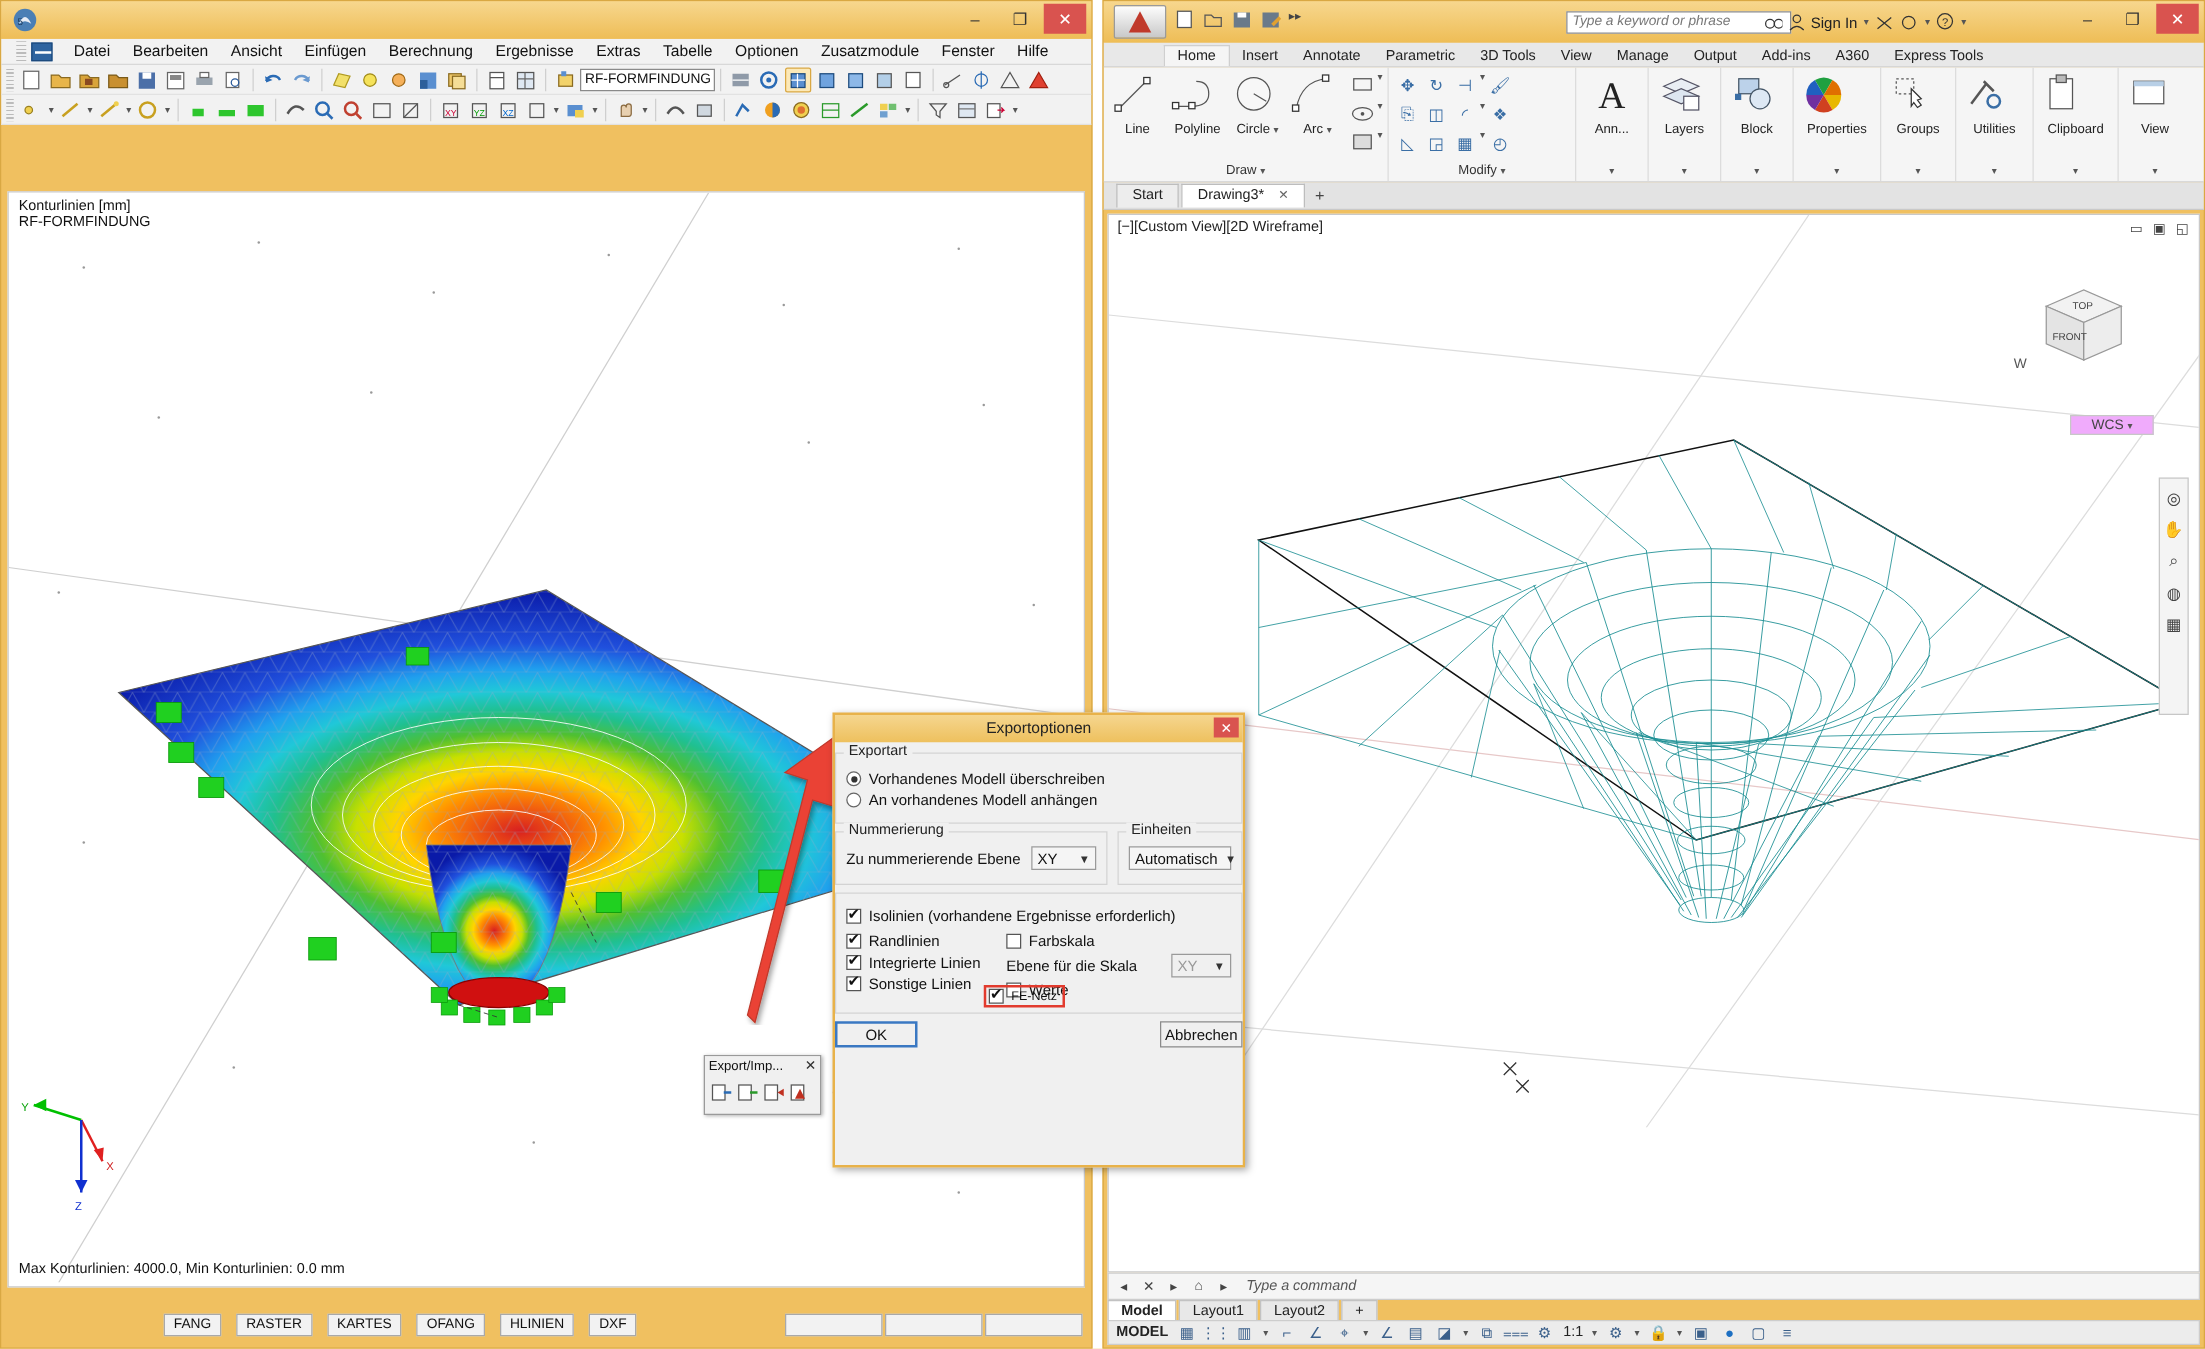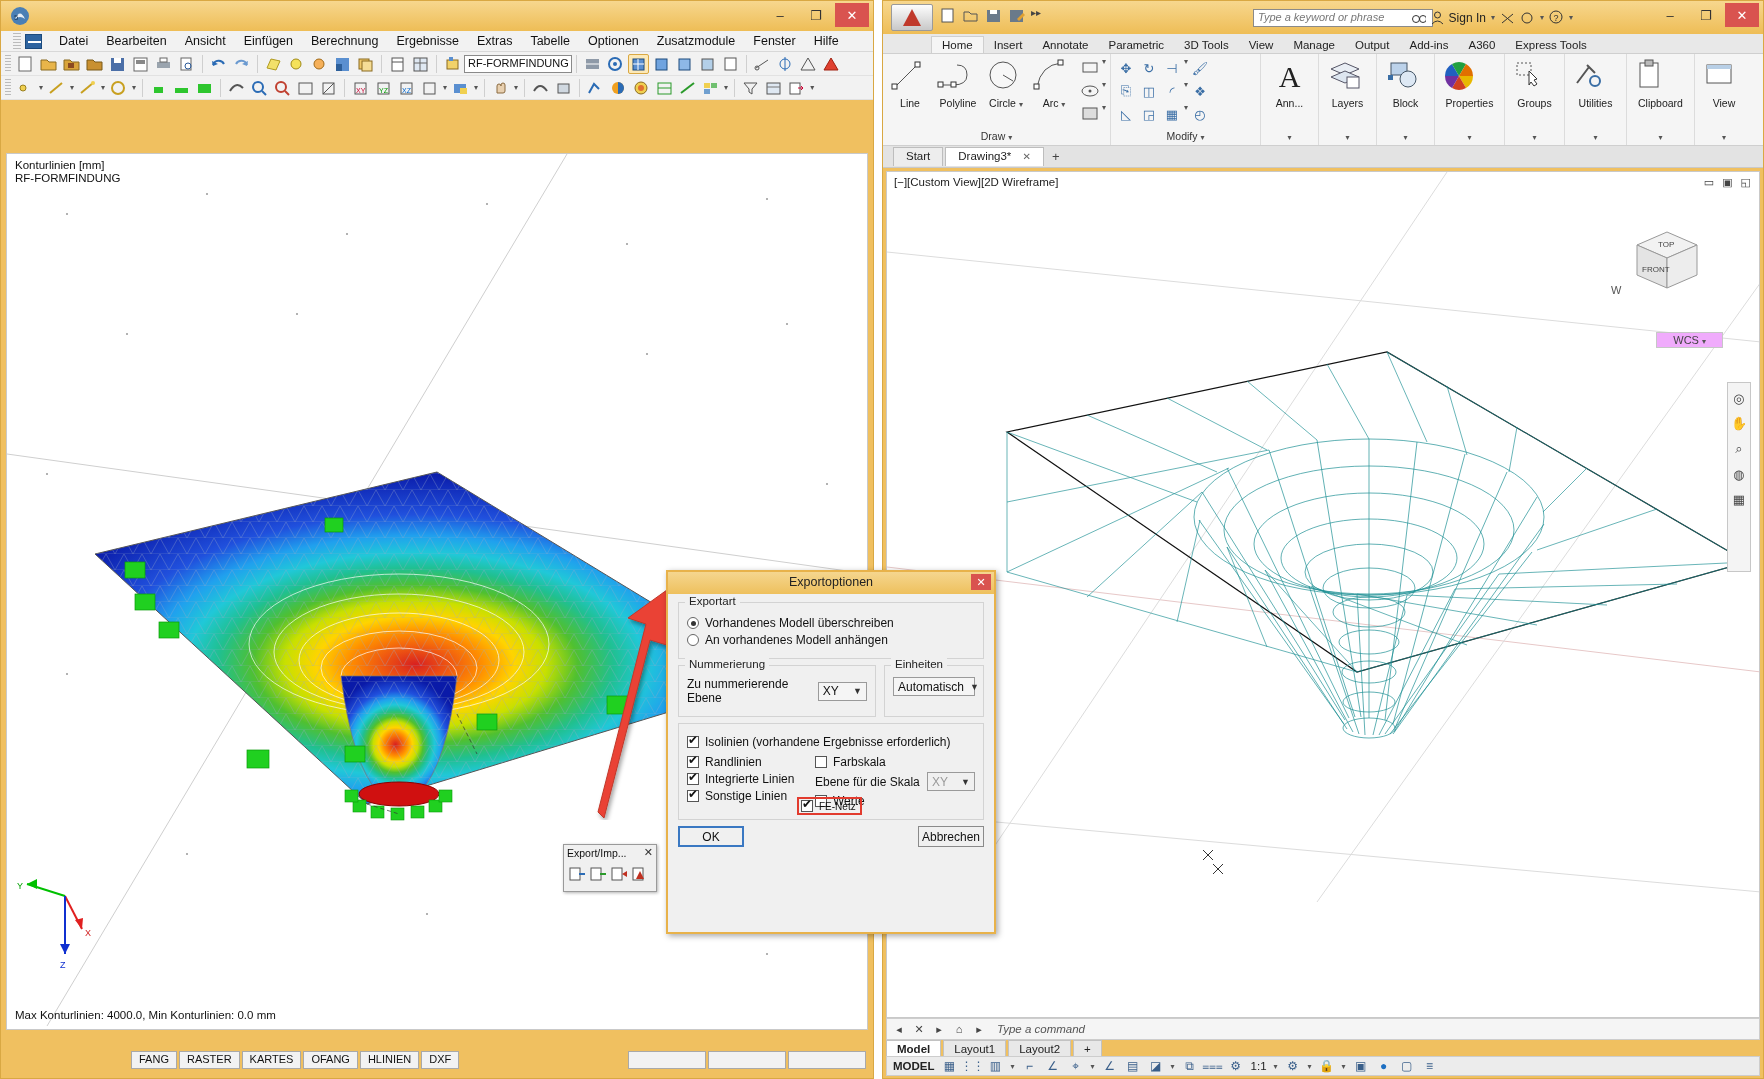--- a/index.html
+++ b/index.html
@@ -45,21 +45,21 @@
         font-size:11px; padding:1px 3px; overflow:hidden; white-space:nowrap; color:#111;}
 
   #rfem .canvas { position:absolute; left:5px; top:152px; right:5px;
         bottom:48px; background:#fff; border:1px solid #c9c9c9; overflow:hidden;}
   #rfem .canv-label { position:absolute; left:8px; top:5px; font-size:11.5px;
         line-height:13px; color:#111; }
   #rfem .canv-foot { position:absolute; left:8px; bottom:8px; font-size:11.5px; color:#111;}
   #rfem .statusbar { position:absolute; left:5px; right:5px; bottom:5px; height:40px; }
   #rfem .sb-panels { position:absolute; left:125px; top:18px; display:flex;}
   .sbpan { height:18px; background:#f2f2f2; border:1px solid #a9a9a9;
-           font-size:11px; padding:1px 7px; margin-right:2px; color:#111;}
+           font-size:11px; padding:1px 7px; margin-right:12px; color:#111;}
   #rfem .sb-right { position:absolute; right:0; top:18px; display:flex;}
   .sbblank { height:18px; width:78px; background:#f2f2f2; border:1px solid #a9a9a9; margin-right:2px;}
 
   
   #expToolbar { position:absolute; left:562px; top:843px; width:94px; height:48px;
         background:#f0f0f0; border:1px solid #9a9a9a; box-shadow:1px 1px 3px rgba(0,0,0,.3); }
   #expToolbar .ttl { height:17px; font-size:10.5px; padding:2px 3px; color:#111;
         background:#f0f0f0; position:relative;}
   #expToolbar .ttl .x { position:absolute; right:3px; top:1px; font-size:11px; color:#333;}
   #expToolbar .icons { display:flex; padding:2px 3px; gap:3px;}
@@ -141,21 +141,21 @@
   #dlg { position:absolute; left:666px; top:570px; width:330px; height:364px;
         background:#f0f0f0; border:2px solid #e8b24a; box-shadow:2px 2px 6px rgba(0,0,0,.35);}
   #dlg .dtitle { height:22px; background:linear-gradient(#f5d68f,#eec05d);
         position:relative; }
   #dlg .dtitle span { position:absolute; left:0; right:0; top:3px; text-align:center;
         font-size:12.5px; color:#222; }
   #dlg .dclose { position:absolute; right:3px; top:2px; width:20px; height:16px;
         background:#d9534f; color:#fff; font-size:11px; display:flex;
         align-items:center; justify-content:center; }
   #dlg .dbody { position:absolute; left:0; right:0; top:22px; bottom:0;
-        background:#f0f0f0; padding:8px 10px; }
+        background:#f0f0f0; padding:8px 0; }
   .gbox { border:1px solid #d3d3d3; position:relative; padding:12px 8px 8px 8px;
         margin-bottom:6px; }
   .gbox > .glegend { position:absolute; left:6px; top:-8px; background:#f0f0f0;
         padding:0 4px; font-size:11.5px; color:#222;}
   .ctrlrow { display:flex; align-items:center; margin:3px 0; font-size:12px; color:#111;}
   .radio { width:12px;height:12px;border:1px solid #666;border-radius:50%;
         background:#fff; margin-right:6px; position:relative; flex:none;}
   .radio.on:after{content:"";position:absolute;left:2.5px;top:2.5px;width:5px;height:5px;
         background:#333;border-radius:50%;}
   .chk { width:12px;height:12px;border:1px solid #555; background:#fff;

